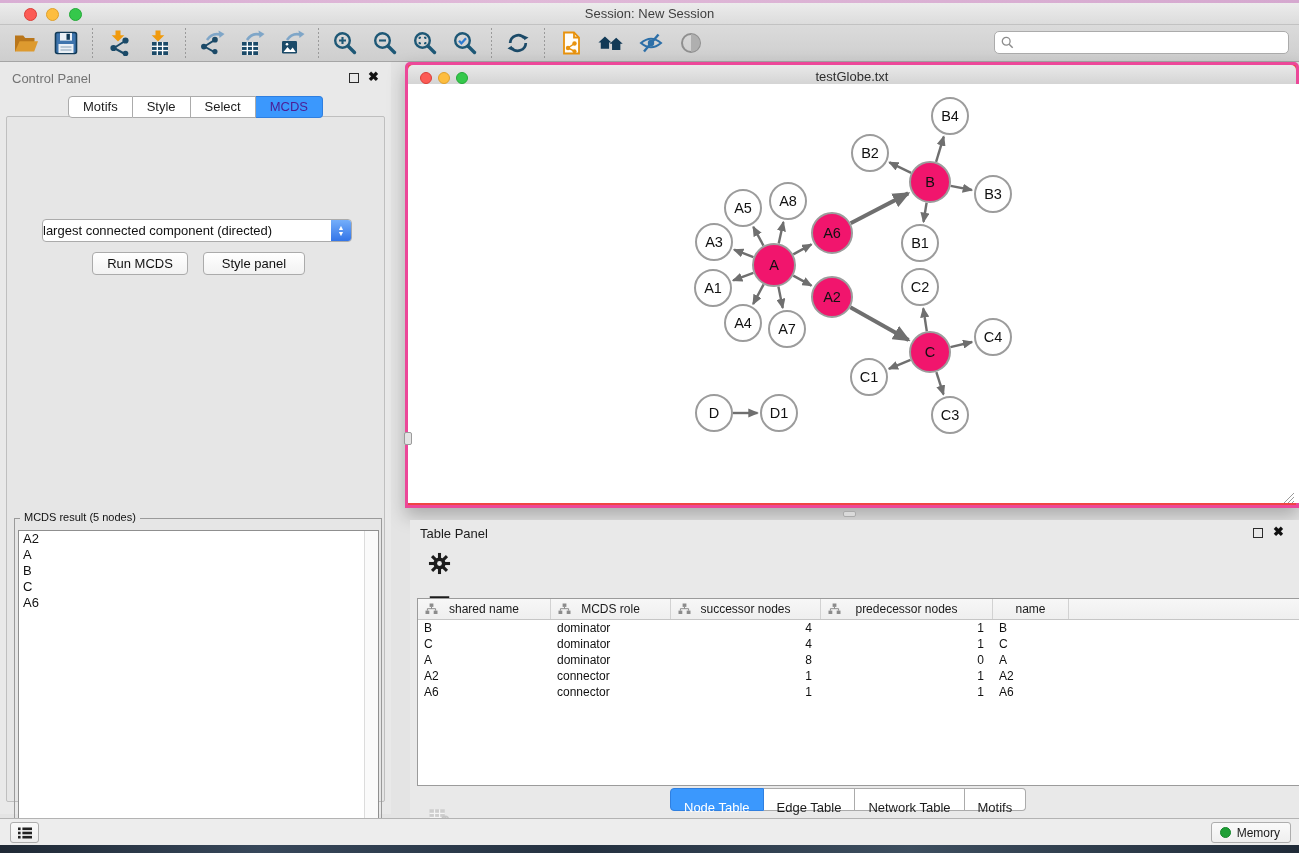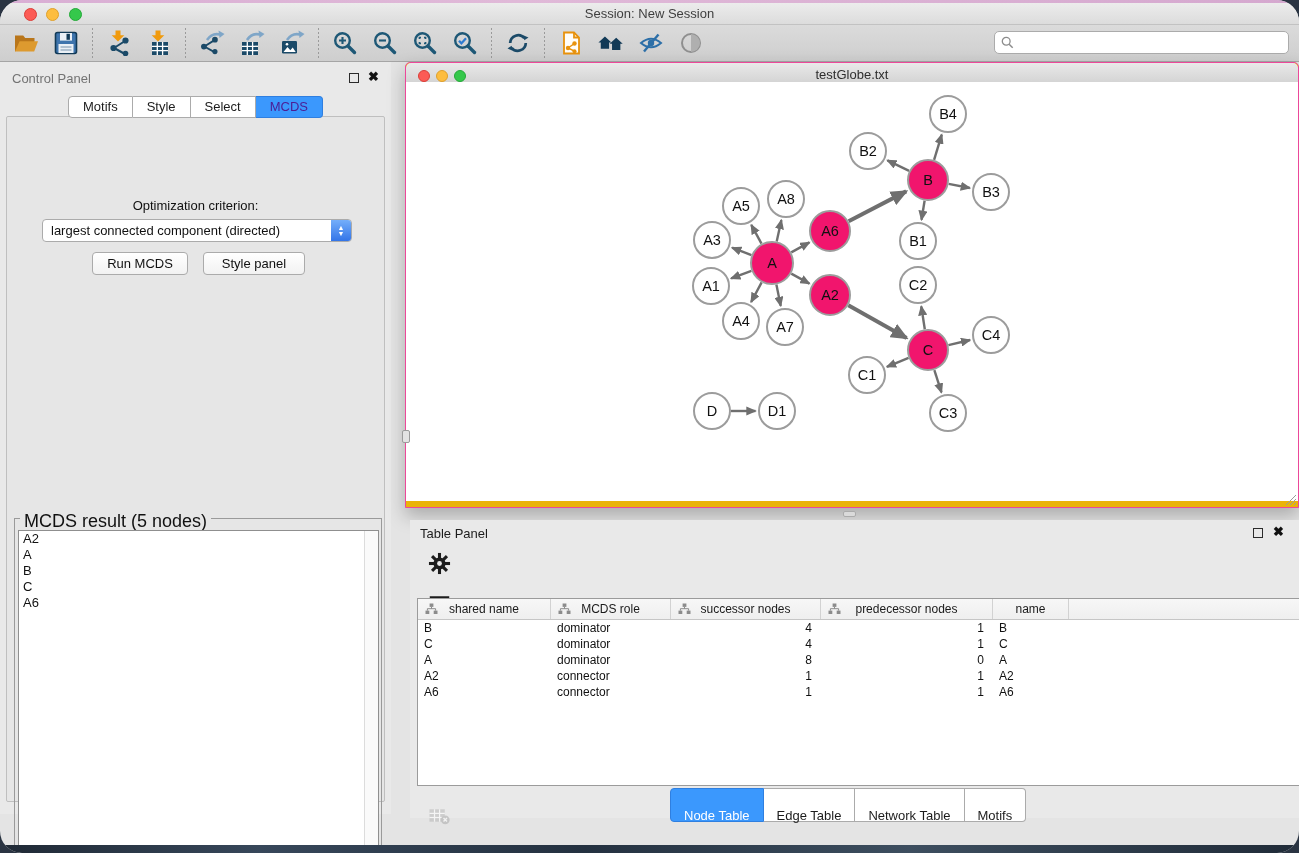--- a/index.html
+++ b/index.html
@@ -1,17 +1,17 @@
 <!DOCTYPE html>
 <html><head>
 <meta charset="utf-8">
 <style>
   * { margin:0; padding:0; box-sizing:border-box; }
   html,body { width:1299px; height:853px; background:#2a3442; font-family:"Liberation Sans",sans-serif; }
-  #app { position:relative; width:1299px; height:853px; background:#E4E4E4; overflow:hidden;border-radius:22px; }
+  #app { position:relative; width:1299px; height:853px; background:#E4E4E4; overflow:hidden; }
 
   
   .top-strip { position:absolute; left:0; top:0; width:100%; height:3px;
     background:linear-gradient(90deg,#d9aed4,#e0b9d8 40%,#d5a8cf); }
   .titlebar { position:absolute; left:0; top:3px; width:100%; height:22px;
     background:linear-gradient(#ECECEC,#DCDCDC); border-bottom:1px solid #c2c2c2; }
   .titlebar .title { position:absolute; left:0; right:0; top:3px; text-align:center;
     font-size:13px; color:#3f3f3f; }
   .light { position:absolute; top:5px; width:13px; height:13px; border-radius:50%; }
   .light.red { left:24px; background:#FC5B55; border:1px solid #da3e38; }
@@ -43,38 +43,38 @@
 
   .seg-tabs { position:absolute; top:34px; left:0; right:0; display:flex; justify-content:center; z-index:5; }
   .seg-tab { height:22px; line-height:20px; padding:0 14px; background:#fff; border:1px solid #ABABAB;
     border-left:none; font-size:13px; color:#1c1c1c; text-align:center; }
   .seg-tab:first-child { border-left:1px solid #ABABAB; border-radius:4px 0 0 4px; }
   .seg-tab:last-child { border-radius:0 4px 4px 0; }
   .seg-tab.sel { background:#3B98FD; color:#4c1d95; border-color:#2f7fe0; }
 
   .opt-label { position:absolute; left:0; width:391px; top:136px; text-align:center; font-size:13px; color:#111; }
   .dropdown { position:absolute; left:42px; top:157px; width:310px; height:23px; background:#fff;
-    border:1px solid #ABABAB; border-radius:4px; font-size:13px; color:#111; line-height:21px; padding-left:8px; }
+    border:1px solid #ABABAB; border-radius:4px; font-size:13px; color:#111; line-height:21px; }
   .dropdown .stepper { position:absolute; right:0; top:0; width:20px; height:21px; border-radius:0 3px 3px 0;
     background:linear-gradient(#74AEFA,#3375E8); display:flex; flex-direction:column; align-items:center; justify-content:center; }
   .stepper span { color:#fff; font-size:7px; line-height:6px; }
 
   .cp-btn { position:absolute; top:190px; height:23px; background:linear-gradient(#FFFFFF,#F2F2F2);
     border:1px solid #ABABAB; border-radius:4px; font-size:13px; color:#111; text-align:center; line-height:21px; }
   .btn-run { left:92px; width:96px; } .btn-close { left:203px; width:102px; }
 
   .fieldset { position:absolute; left:14px; top:456px; width:368px; height:341px; border:1px solid #9A9A9A; }
-  .fieldset .legend { position:absolute; top:-8px; left:5px; background:#E6E6E6; padding:0 4px; font-size:18px; color:#111; }
+  .fieldset .legend { position:absolute; top:-8px; left:5px; background:#E6E6E6; padding:0 4px; font-size:11px; color:#111; }
   .mcds-list { position:absolute; left:3px; top:11px; width:361px; height:326px; background:#fff; border:1px solid #8F8F8F; }
   .mcds-scroll { position:absolute; right:0; top:0; width:14px; height:100%; background:#FAFAFA; border-left:1px solid #DCDCDC; }
   .mcds-item { font-size:13px; color:#111; line-height:16px; padding-left:4px; }
 
   
   .net-window { position:absolute; left:405px; top:62px; width:894px; height:446px;
-    border:1px solid #ec4899; border-radius:5px 5px 0 0; background:#eab308;
+    border:3px solid #ec4899; border-radius:5px 5px 0 0; background:#ef4444;
     box-shadow:0 8px 18px rgba(0,0,0,.25); }
   .net-titlebar { position:absolute; left:0; top:0; width:100%; height:25px;
     background:linear-gradient(#E9E9E9,#CFCFCF); border-bottom:1px solid #A8A8A8; border-radius:5px 5px 0 0; }
   .net-titlebar .title { position:absolute; left:0; right:0; top:4px; text-align:center; font-size:13px; color:#2e2e2e; }
   .nlight { position:absolute; top:7px; width:12px; height:12px; border-radius:50%; }
   .nl-red { left:12px; background:#FC5B55; border:1px solid #da3e38; }
   .nl-yellow { left:30px; background:#FDBD3F; border:1px solid #dfa02c; }
   .nl-green { left:48px; background:#35C84B; border:1px solid #24a939; }
   .net-canvas { position:absolute; left:0; top:19px; width:892px; height:419px; background:#fff; }
   .resize-grip { position:absolute; right:1px; bottom:1px; }
@@ -97,21 +97,21 @@
   .thead { display:flex; height:21px; background:linear-gradient(#F7F7F7,#EFEFEF); border-bottom:1px solid #C6C6C6; }
   .th { position:relative; display:flex; align-items:center; justify-content:center; font-size:12px; color:#1a1a1a;
     border-right:1px solid #D2D2D2; }
   .th .fork { position:absolute; left:7px; top:4px; }
   .th.filler { flex:1; border-right:none; }
   .trow { display:flex; height:16px; align-items:center; }
   .td { font-size:12px; color:#111; padding-left:6px; white-space:nowrap; overflow:hidden; }
   .td.num { text-align:right; padding-right:9px; padding-left:0; }
 
   .bottom-tabs { position:absolute; left:260px; top:268px; display:flex; }
-  .btab { height:23px; line-height:21px; padding:16px 13px; background:#fff; border:1px solid #ABABAB; border-left:none;
+  .btab { height:23px; line-height:21px; padding:8px 13px; background:#fff; border:1px solid #ABABAB; border-left:none;
     font-size:13px; color:#1c1c1c; }
   .btab:first-child { border-left:1px solid #ABABAB; border-radius:4px 0 0 4px; }
   .btab:last-child { border-radius:0 4px 4px 0; }
   .btab.sel { background:#3B98FD; color:#fff; border-color:#2f7fe0; }
 
   
   .statusbar { position:absolute; left:0; top:818px; width:100%; height:27px; background:#EDEDED; border-top:1px solid #B3B3B3; }
   .list-btn { position:absolute; left:10px; top:3px; width:29px; height:21px; background:linear-gradient(#FAFAFA,#EDEDED);
     border:1px solid #ADADAD; border-radius:3px; display:flex; align-items:center; justify-content:center; }
   .memory-btn { position:absolute; right:8px; top:3px; height:21px; padding:0 10px 0 8px; background:linear-gradient(#FAFAFA,#EFEFEF);
@@ -342,21 +342,20 @@
       <span class="wicon-float cp-float"></span>
       <span class="wicon-close cp-close">✖</span>
     </div>
     <div class="cp-inner"></div>
     <div class="seg-tabs">
         <div class="seg-tab">Motifs</div>
         <div class="seg-tab">Style</div>
         <div class="seg-tab">Select</div>
         <div class="seg-tab sel">MCDS</div>
       </div>
-    <div class="opt-label">Optimization criterion:</div>
     <div class="dropdown">
       <span>largest connected component (directed)</span>
       <span class="stepper">
           <span>▲</span>
           <span>▼</span>
         </span>
     </div>
     <div class="cp-btn btn-run">Run MCDS</div>
     <div class="cp-btn btn-close">Style panel</div>
     <div class="fieldset">
@@ -665,15 +664,33 @@
         </div>
     </div>
     <div class="bottom-tabs">
         <div class="btab sel">Node Table</div>
         <div class="btab">Edge Table</div>
         <div class="btab">Network Table</div>
         <div class="btab">Motifs</div>
       </div>
   </div>
 
+  <div class="statusbar">
+    <div class="list-btn">
+      <svg width="16" height="14" viewBox="0 0 16 14">
+        <g fill="#222">
+          <rect x="1" y="1.5" width="2.6" height="2.6"></rect>
+            <rect x="5.4" y="1.5" width="9.6" height="2.6"></rect>
+          <rect x="1" y="5.7" width="2.6" height="2.6"></rect>
+            <rect x="5.4" y="5.7" width="9.6" height="2.6"></rect>
+          <rect x="1" y="9.9" width="2.6" height="2.6"></rect>
+            <rect x="5.4" y="9.9" width="9.6" height="2.6"></rect>
+        </g>
+      </svg>
+    </div>
+    <div class="memory-btn">
+      <span class="memory-dot"></span>
+      <span class="lbl">Memory</span>
+    </div>
+  </div>
   <div class="desktop-strip"></div>
 
 </div>
 
 </body></html>

